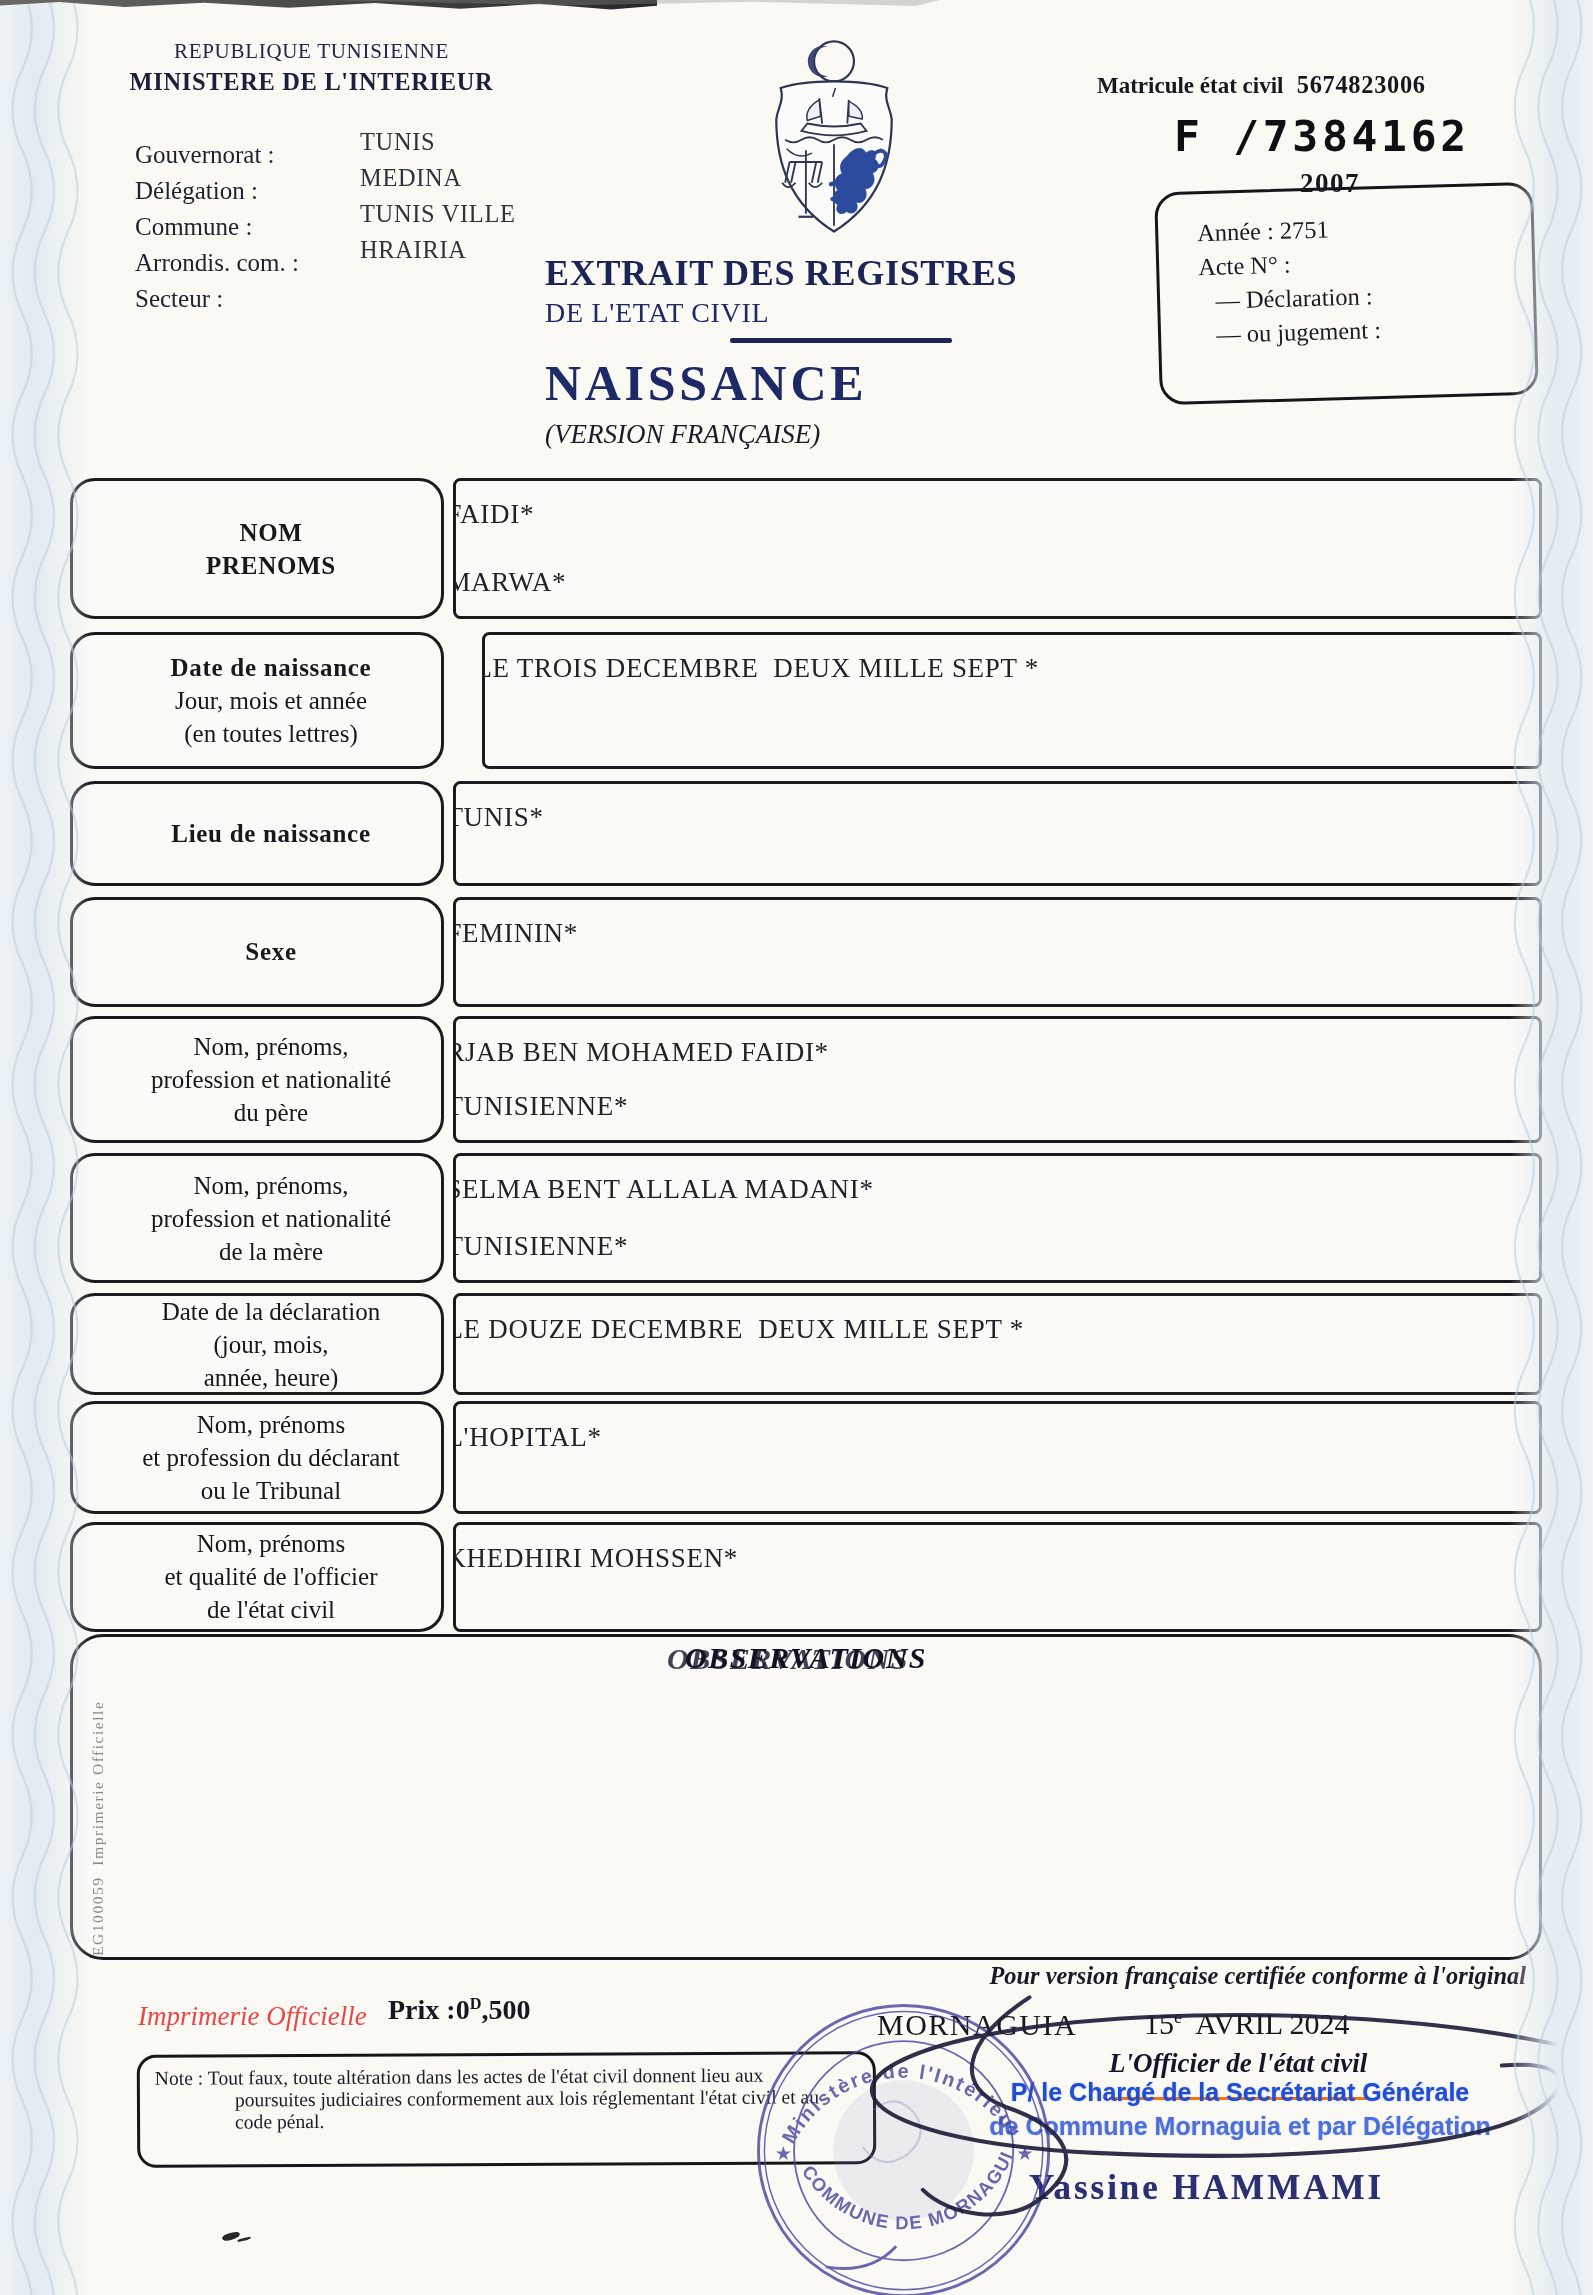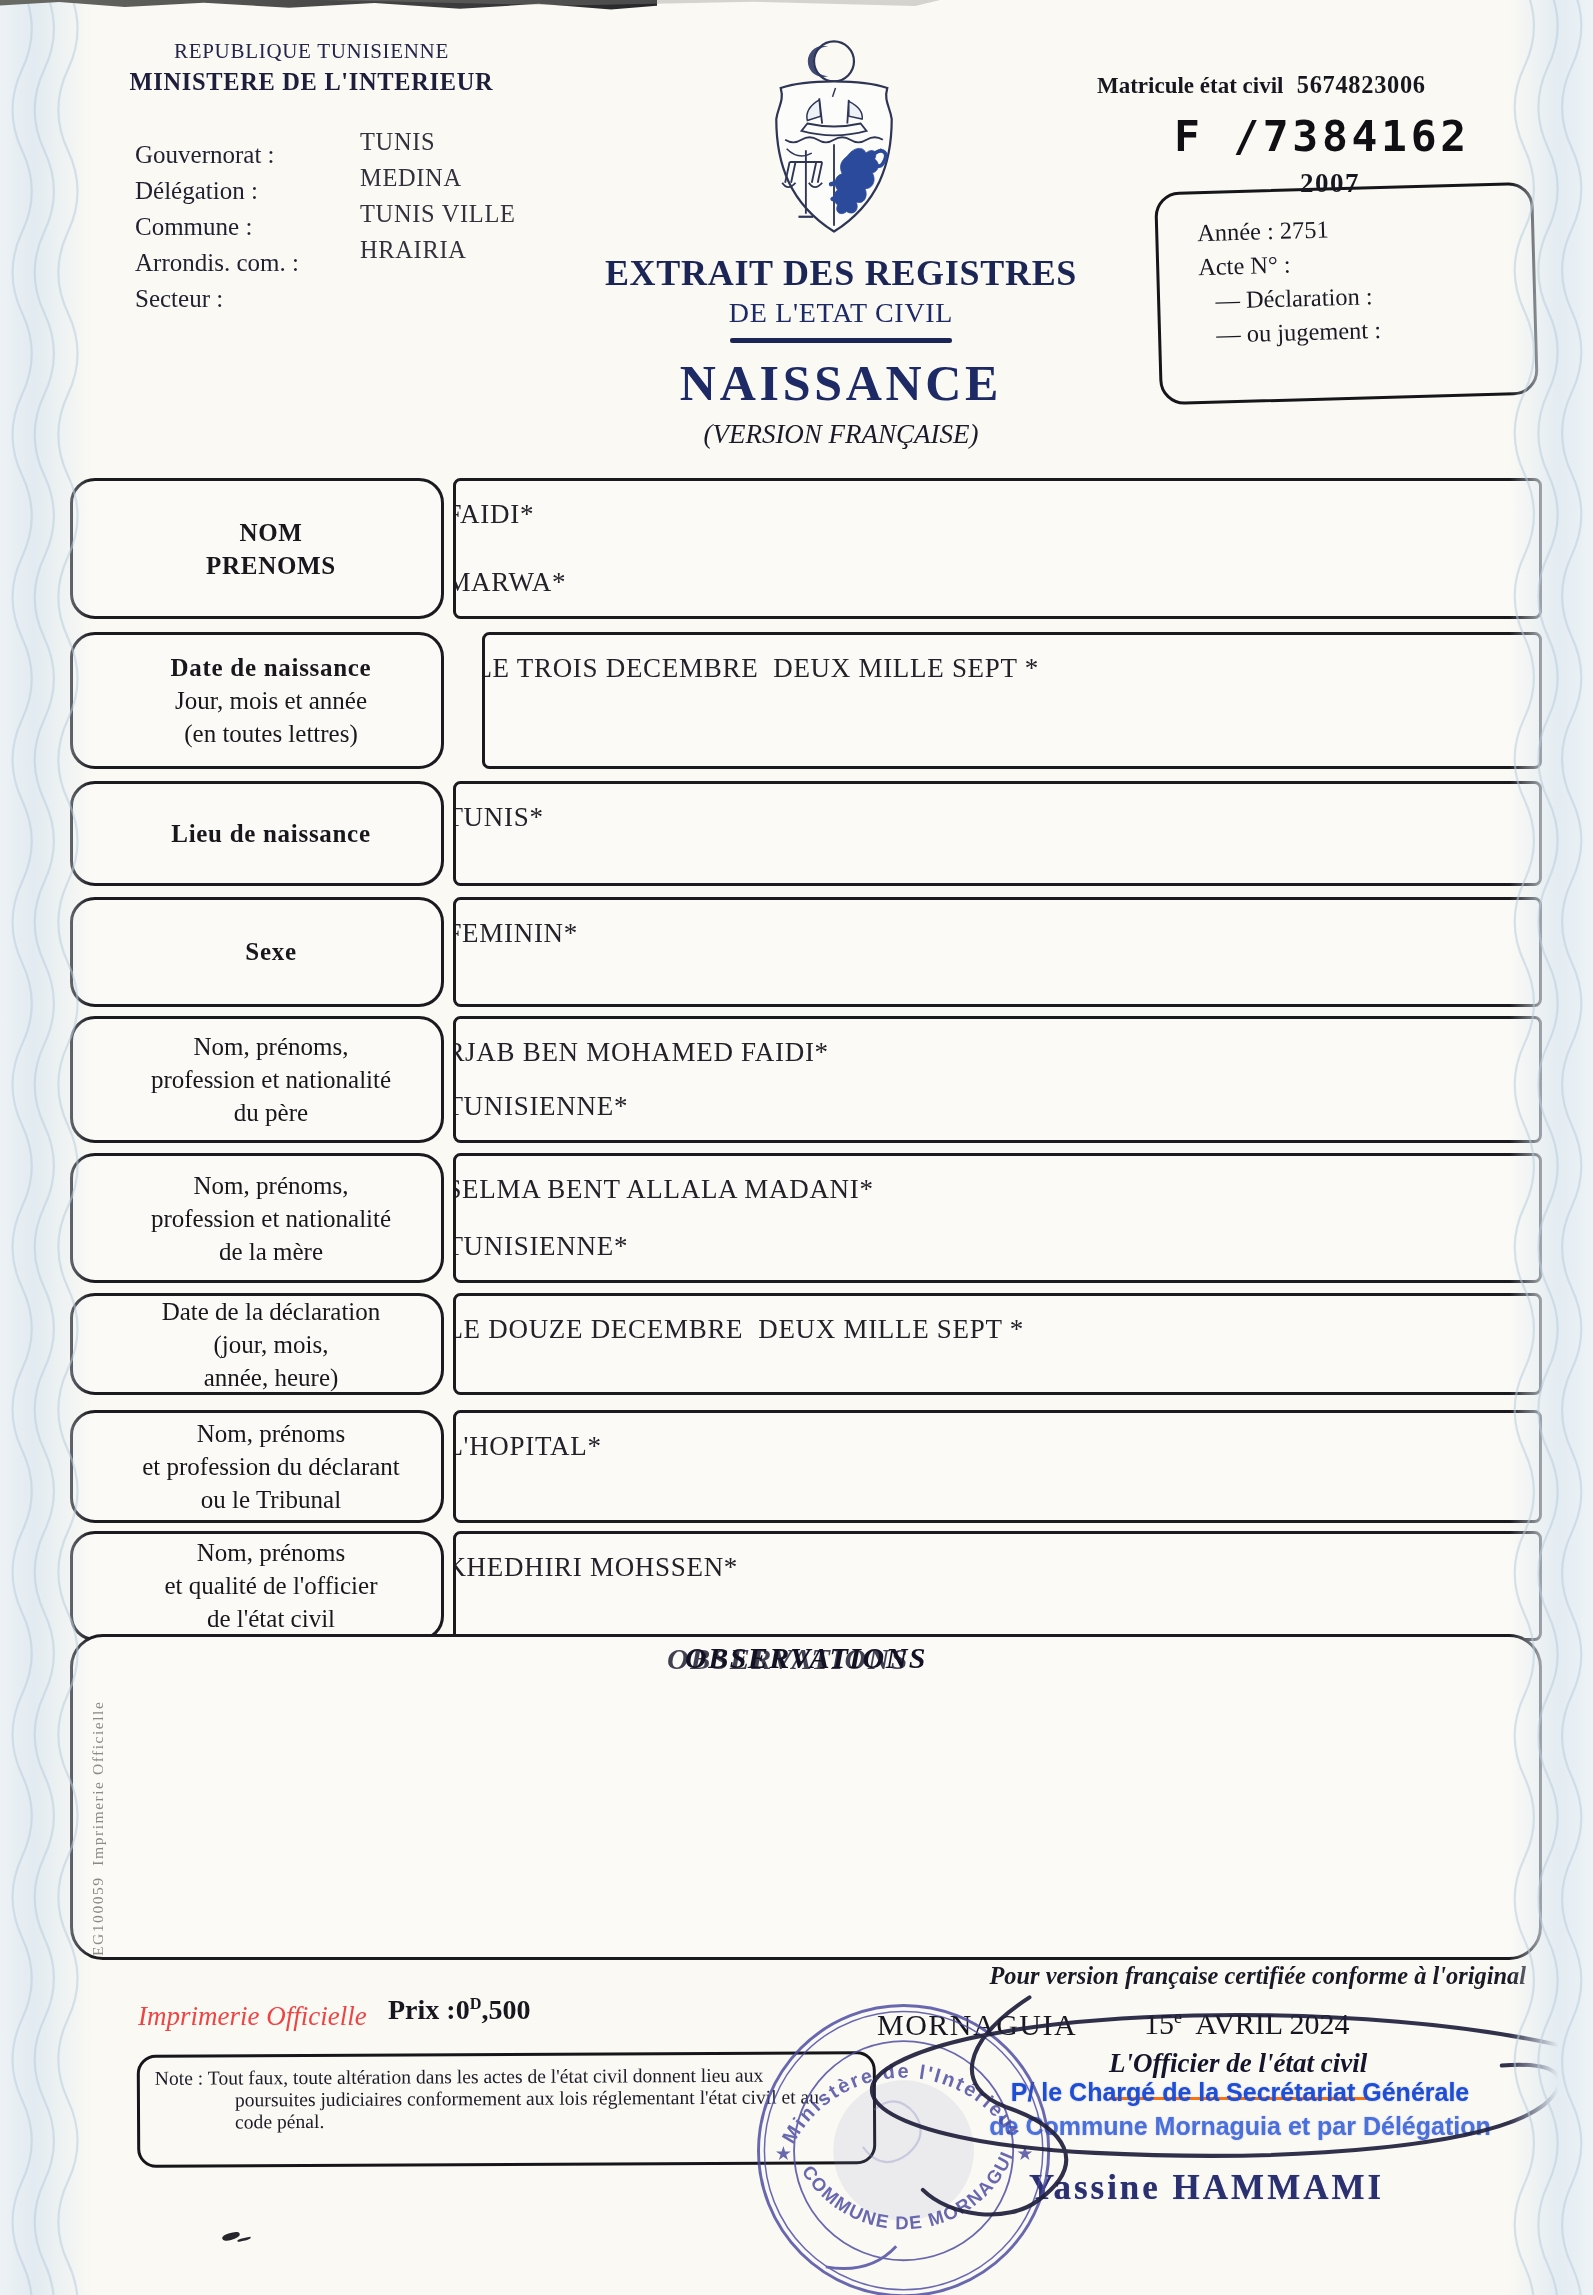--- a/index.html
+++ b/index.html
@@ -29,21 +29,21 @@
   .serial{position:absolute;left:1174px;top:111px;z-index:2;font-family:"DejaVu Sans Mono",monospace;
           font-weight:bold;font-size:43px;color:#101014;letter-spacing:3.7px;white-space:pre;}
   .year-over{position:absolute;left:1300px;top:168px;z-index:3;font-size:27px;font-weight:bold;color:#17181f;letter-spacing:1.5px;}
   .acte-box{position:absolute;left:1157px;top:187px;width:379px;height:213px;border:3px solid #15151a;border-radius:25px;
             transform:rotate(-1.6deg);z-index:2;padding:25px 0 0 39px;box-sizing:border-box;font-size:24.4px;color:#191a24;}
   .acte-box div{margin-bottom:6px;white-space:pre;}
   .acte-box .ind{padding-left:16.3px;}
   
   .emblem{position:absolute;left:760px;top:36px;z-index:2;}
   
-  .title-block{position:absolute;left:545px;top:252px;width:592px;text-align:center;z-index:2;color:#1e2a66;}
+  .title-block{position:absolute;left:545px;top:252px;width:592px;z-index:2;color:#1e2a66;}
   .title-block .t1{font-size:36px;font-weight:bold;letter-spacing:0.7px;color:#1c2656;}
   .title-block .t2{font-size:28px;margin-top:3px;letter-spacing:0.7px;}
   .title-block .rule{width:222px;height:5.2px;background:#1c2656;margin:9px auto 0 auto;border-radius:2.2px;}
   .title-block .t3{font-size:50px;font-weight:bold;letter-spacing:3.7px;margin-top:10.4px;color:#1e2a66;}
   .title-block .t4{font-size:27px;font-style:italic;margin-top:7.4px;color:#1a1a28;}
   
   .doc-table{position:absolute;left:70px;top:478px;width:1472px;z-index:2;}
   .t-row{display:flex;}
   .label-box{width:374px;border:3px solid #1a1a1f;border-radius:25px;box-sizing:border-box;
              display:flex;flex-direction:column;justify-content:center;align-items:center;text-align:center;background:#fbfaf6;padding-left:28px;}
@@ -246,21 +246,21 @@
           <div class="lbl-line">Nom, prénoms,</div>
           <div class="lbl-line">profession et nationalité</div>
           <div class="lbl-line">de la mère</div>
         </div>
     <div class="value-box two">
           <div class="val-line">SELMA BENT ALLALA MADANI*</div>
           <div class="val-line">TUNISIENNE*</div>
         </div>
   </div>
 
-  <div class="t-row" style="height: 102px; margin-bottom: 15px;">
+  <div class="t-row" style="height: 102px; margin-bottom: 6px;">
     <div class="label-box">
           <div class="lbl-line">Date de la déclaration</div>
           <div class="lbl-line">(jour, mois,</div>
           <div class="lbl-line">année, heure)</div>
         </div>
     <div class="value-box">
           <div class="val-line">LE DOUZE DECEMBRE  DEUX MILLE SEPT *</div>
         </div>
   </div>
 

